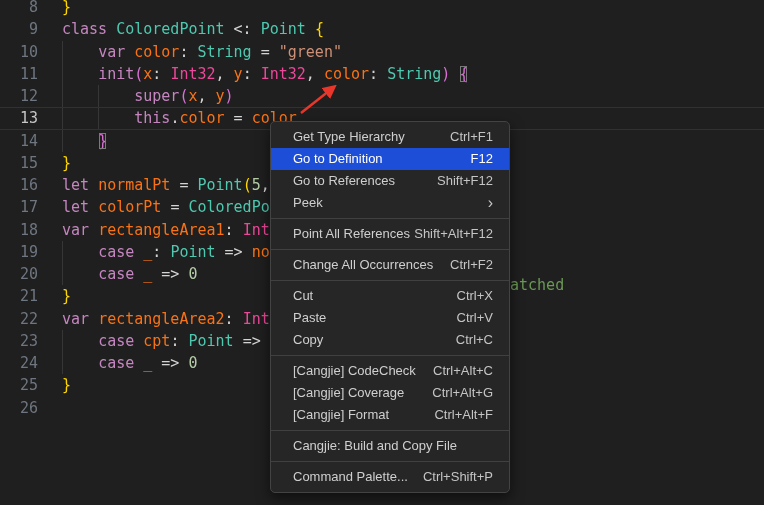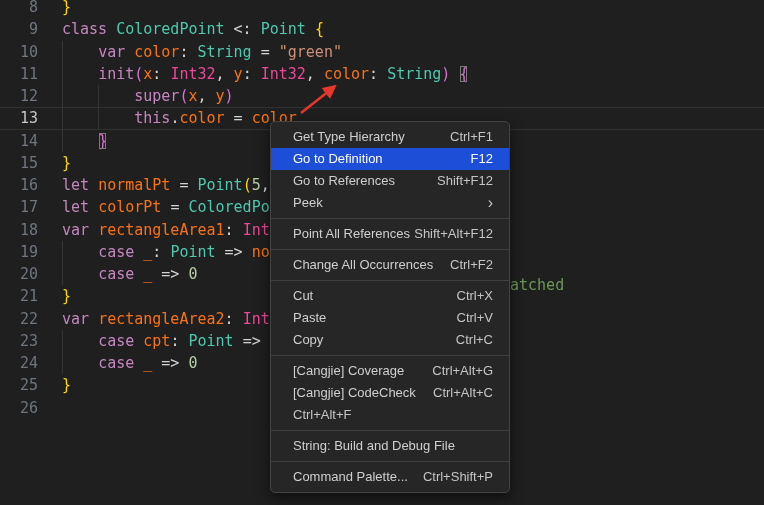--- a/index.html
+++ b/index.html
@@ -181,33 +181,34 @@
       <div class="mitem">
         <span class="mlabel">Paste</span>
         <span class="mshortcut">Ctrl+V</span>
       </div>
       <div class="mitem">
         <span class="mlabel">Copy</span>
         <span class="mshortcut">Ctrl+C</span>
       </div>
       <div class="sep"></div>
       <div class="mitem">
+        <span class="mlabel">[Cangjie] CodeCheck</span>
+        <span class="mshortcut">Ctrl+Alt+C</span>
+      </div>
+      <div class="mitem">
         <span class="mlabel">[Cangjie] Coverage</span>
         <span class="mshortcut">Ctrl+Alt+G</span>
       </div>
       <div class="mitem">
-        <span class="mlabel">[Cangjie] CodeCheck</span>
-        <span class="mshortcut">Ctrl+Alt+C</span>
-      </div>
-      <div class="mitem">
+        <span class="mlabel">[Cangjie] Format</span>
         <span class="mshortcut">Ctrl+Alt+F</span>
       </div>
       <div class="sep"></div>
       <div class="mitem">
-        <span class="mlabel">String: Build and Debug File</span>
+        <span class="mlabel">Cangjie: Build and Copy File</span>
         <span class="mshortcut"></span>
       </div>
       <div class="sep"></div>
       <div class="mitem">
         <span class="mlabel">Command Palette...</span>
         <span class="mshortcut">Ctrl+Shift+P</span>
       </div>
     </div>
 
 </div>

